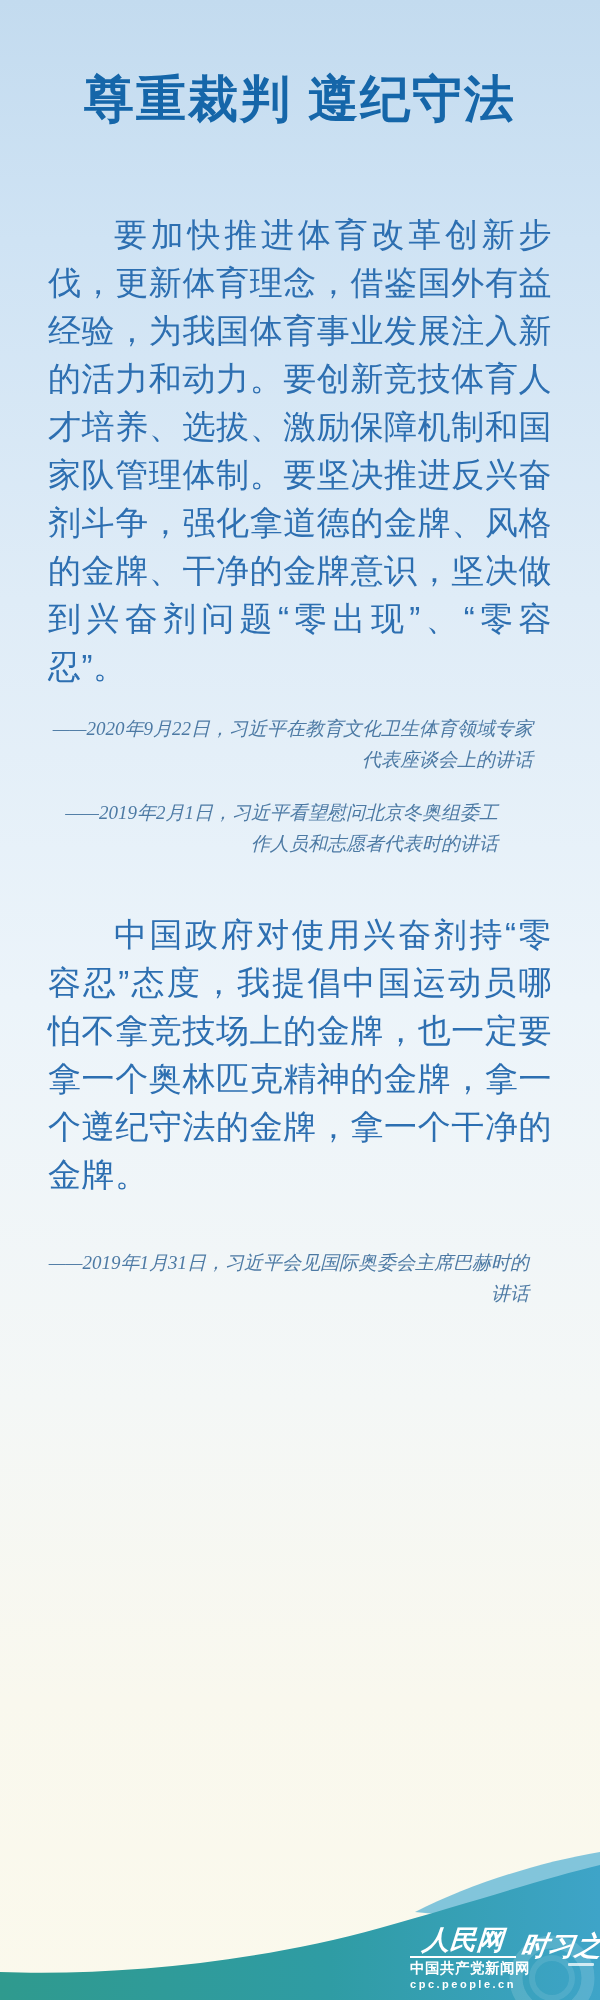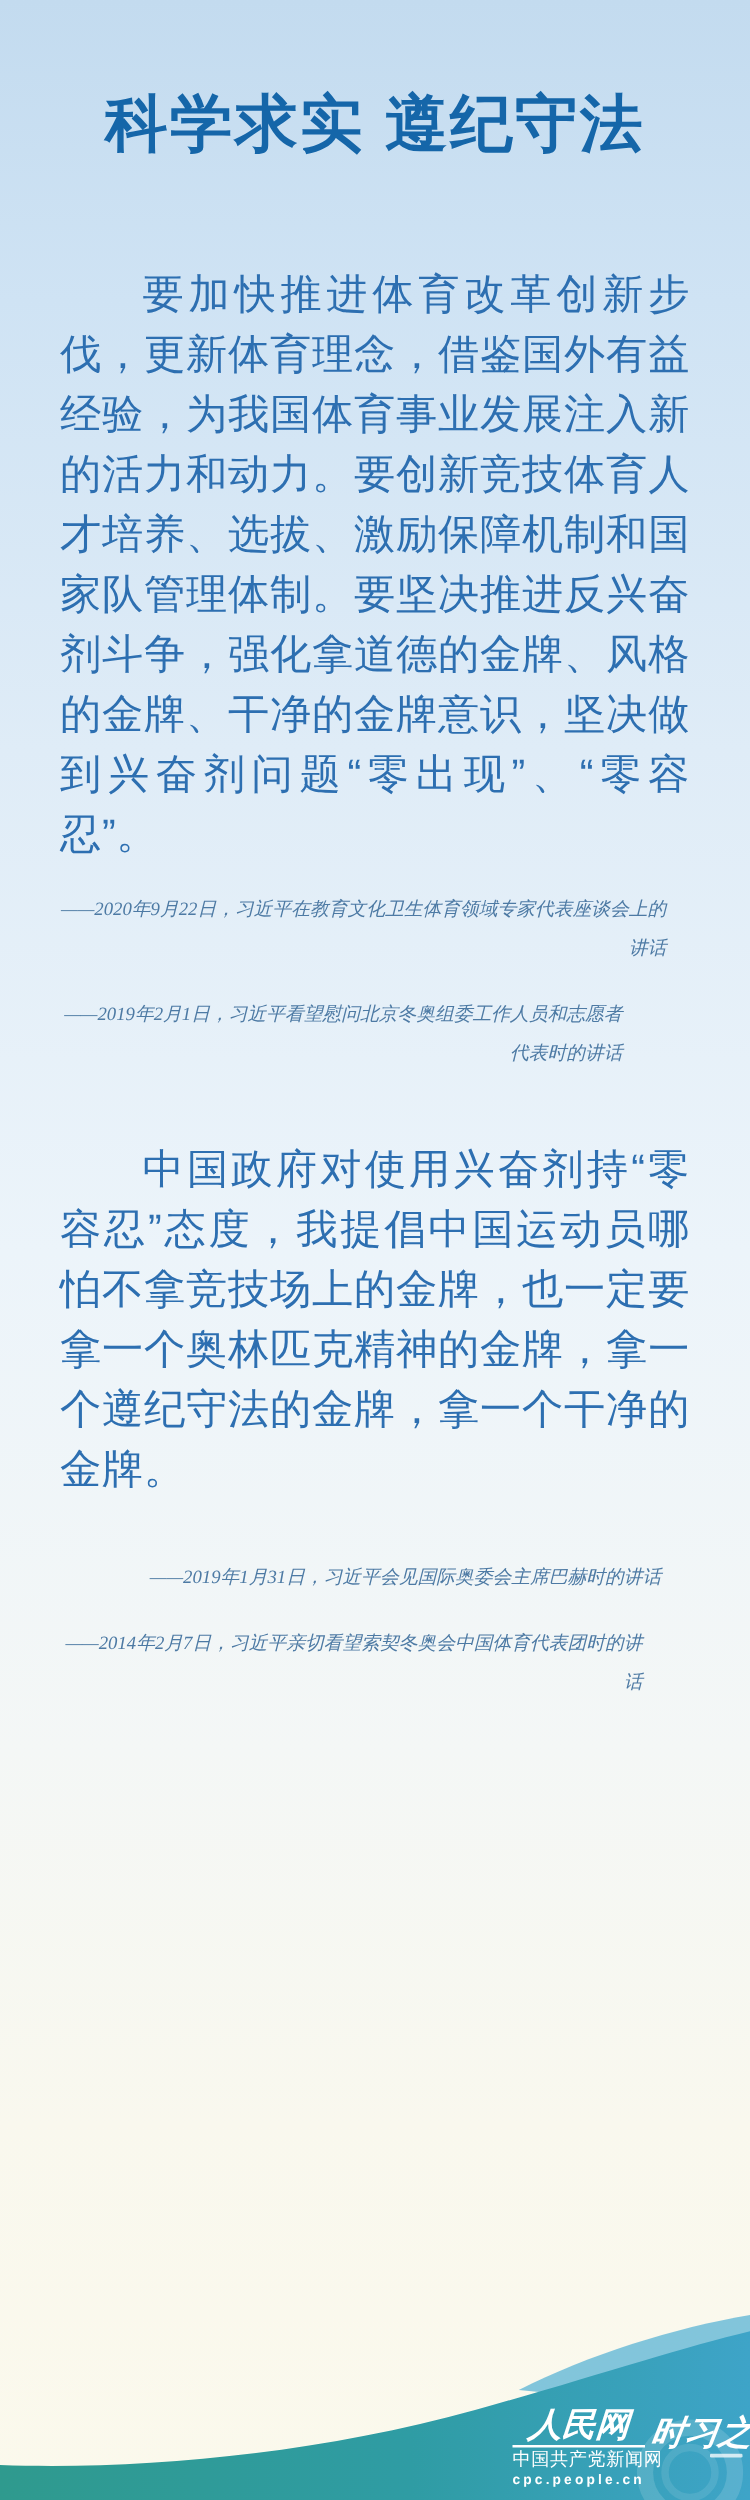--- a/index.html
+++ b/index.html
@@ -45,21 +45,21 @@
     text-indent: 2em;
     letter-spacing: 0.5px;
   }
   .quote.first {
     margin-top: 84px;
   }
   .attribution {
     margin-top: 22px;
     font-family: "Liberation Serif", serif;
     font-style: italic;
-    font-size: 15px;
+    font-size: 19px;
     line-height: 31px;
     color: #4d7aa4;
     text-align: right;
   }
   .attr-1 { padding-right: 19px; }
   .attr-2 { padding-right: 54px; }
   .attr-3 { padding-right: 23px; margin-top: 48px; }
   .attr-4 { padding-right: 38px; }
 
   
@@ -92,21 +92,21 @@
     font-size: 27px;
     line-height: 27px;
     transform: skewX(-4deg);
   }
   .logo-divider {
     height: 2px;
     background: #ffffff;
     margin: 2px 0 3px 0;
   }
   .logo-org {
-    font-weight: normal;
+    font-weight: bold;
     font-size: 14.5px;
     line-height: 15px;
     letter-spacing: 0.5px;
     white-space: nowrap;
   }
   .logo-url {
     font-weight: bold;
     font-size: 11px;
     line-height: 13px;
     letter-spacing: 2.5px;
@@ -136,31 +136,30 @@
     border-radius: 1px;
   }
 </style>
 </head>
 <body>
 
 <div class="poster">
 
   <div class="content">
 
-    <div class="page-title">科学求实 遵纪守法</div>
+    <div class="page-title">尊重裁判 遵纪守法</div>
 
     <div class="quote first">要加快推进体育改革创新步伐，更新体育理念，借鉴国外有益经验，为我国体育事业发展注入新的活力和动力。要创新竞技体育人才培养、选拔、激励保障机制和国家队管理体制。要坚决推进反兴奋剂斗争，强化拿道德的金牌、风格的金牌、干净的金牌意识，坚决做到兴奋剂问题“零出现”、“零容忍”。</div>
     <div class="attribution attr-1">——2020年9月22日，习近平在教育文化卫生体育领域专家代表座谈会上的讲话</div>
 
     <div class="attribution attr-2">——2019年2月1日，习近平看望慰问北京冬奥组委工作人员和志愿者代表时的讲话</div>
 
     <div class="quote">中国政府对使用兴奋剂持“零容忍”态度，我提倡中国运动员哪怕不拿竞技场上的金牌，也一定要拿一个奥林匹克精神的金牌，拿一个遵纪守法的金牌，拿一个干净的金牌。</div>
     <div class="attribution attr-3">——2019年1月31日，习近平会见国际奥委会主席巴赫时的讲话</div>
 
-    <div class="attribution attr-4">——2014年2月7日，习近平亲切看望索契冬奥会中国体育代表团时的讲话</div>
 
   </div>
 
   <svg class="footer-wave" viewBox="0 0 600 150" preserveAspectRatio="none" aria-hidden="true">
     <defs>
       <linearGradient id="tealGrad" x1="0" y1="0" x2="1" y2="0">
         <stop offset="0" stop-color="#2f9a8e"></stop>
         <stop offset="0.55" stop-color="#2f9ca4"></stop>
         <stop offset="1" stop-color="#3ea4c8"></stop>
       </linearGradient>

